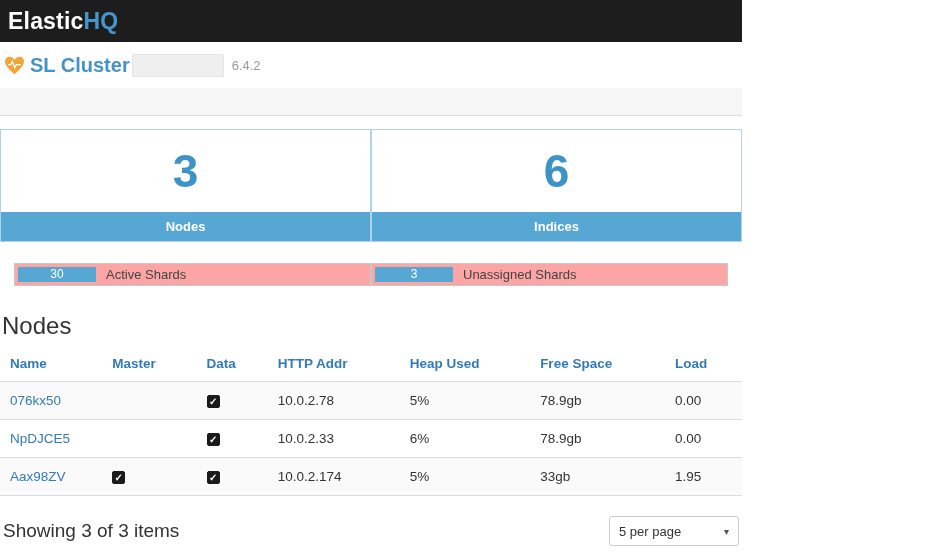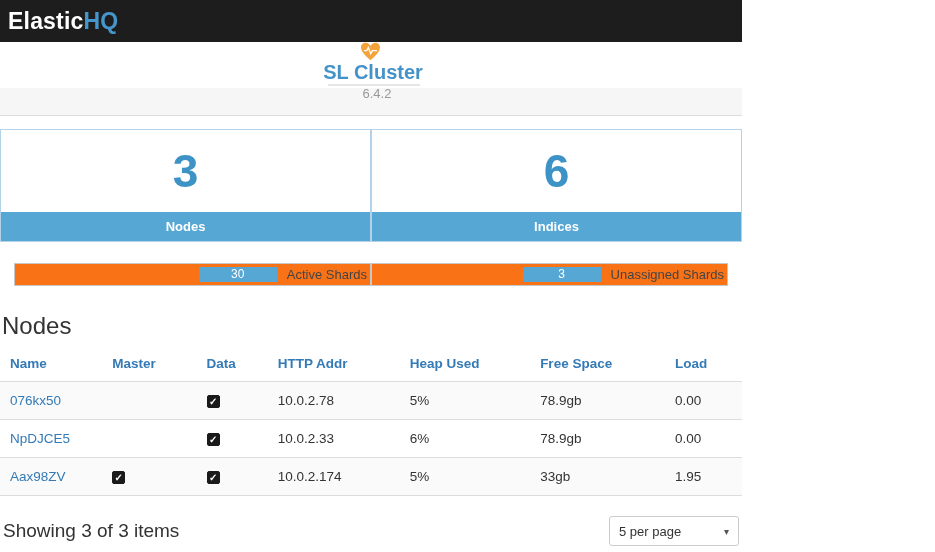--- a/index.html
+++ b/index.html
@@ -7,36 +7,36 @@
   body { font-family:"Liberation Sans", sans-serif; }
   .page { position:relative; width:742px; height:552px; background:#fff; overflow:hidden; }
 
   
   .navbar { height:42px; background:#1d1d1d; display:flex; align-items:center; padding-left:8px; }
   .brand { font-size:23px; font-weight:600; text-decoration:none; letter-spacing:0.2px; cursor:pointer; }
   .brand-elastic { color:#ffffff; }
   .brand-hq { color:#4596cc; }
 
   
-  .cluster-header { height:46px; display:flex; align-items:center; padding-left:4px; background:#fff;flex-direction:column; }
+  .cluster-header { height:46px; display:flex; align-items:center; padding-left:4px; background:#fff; }
   .heart-icon { display:inline-flex; margin-right:5px; }
   .cluster-name { font-size:20px; font-weight:700; color:#4493c8; text-decoration:none; cursor:pointer; }
   .cluster-input { display:inline-block; width:92px; height:23px; background:#efefef; border:1px solid #e6e6e6; margin-left:2px; }
   .cluster-version { font-size:13px; color:#999; margin-left:8px; }
   .subheader { height:28px; background:#f6f6f6; border-bottom:1px solid #ddd; }
 
   
   .stat-cards { display:flex; justify-content:space-between; margin-top:13px; }
   .stat-card { width:450px; border:1px solid #b3d4e8; }
   .stat-value { height:82px; display:flex; align-items:center; justify-content:center; font-size:46px; font-weight:700; color:#3d93c6; }
   .stat-label { height:29px; background:#56a7d4; color:#fff; font-size:13px; font-weight:700; display:flex; align-items:center; justify-content:center; cursor:pointer; }
 
   
   .shard-bars { display:flex; justify-content:space-between; margin-top:21px; padding:0 14px; }
-  .shard-bar { width:421px; height:23px; border:1px solid #c8c8c8; background:#f97316; display:flex; align-items:center; padding:3px;justify-content:flex-end; }
+  .shard-bar { width:421px; height:23px; border:1px solid #c8c8c8; background:#fca5a5; display:flex; align-items:center; padding:3px; }
   .shard-count { display:inline-block; width:78px; height:15px; line-height:15px; background:#56a7d4; color:#fff; font-size:12px; text-align:center; }
   .shard-label { font-size:13px; color:#444; margin-left:10px; }
 
   
   .section-title { font-size:24px; font-weight:400; color:#333; margin:26px 0 4px 2px; }
   table { width:100%; border-collapse:collapse; font-size:13.5px; color:#333; table-layout:fixed; }
   th { text-align:left; color:#337ab7; font-weight:700; padding:12px 8px 10px 8px; border-bottom:1px solid #ddd; }
   td { padding:11px 8px; border-top:1px solid #ddd; }
   th:first-child, td:first-child { padding-left:10px; }
   col.c1{width:13.9%} col.c2{width:12.6%} col.c3{width:9.5%} col.c4{width:17.6%}

